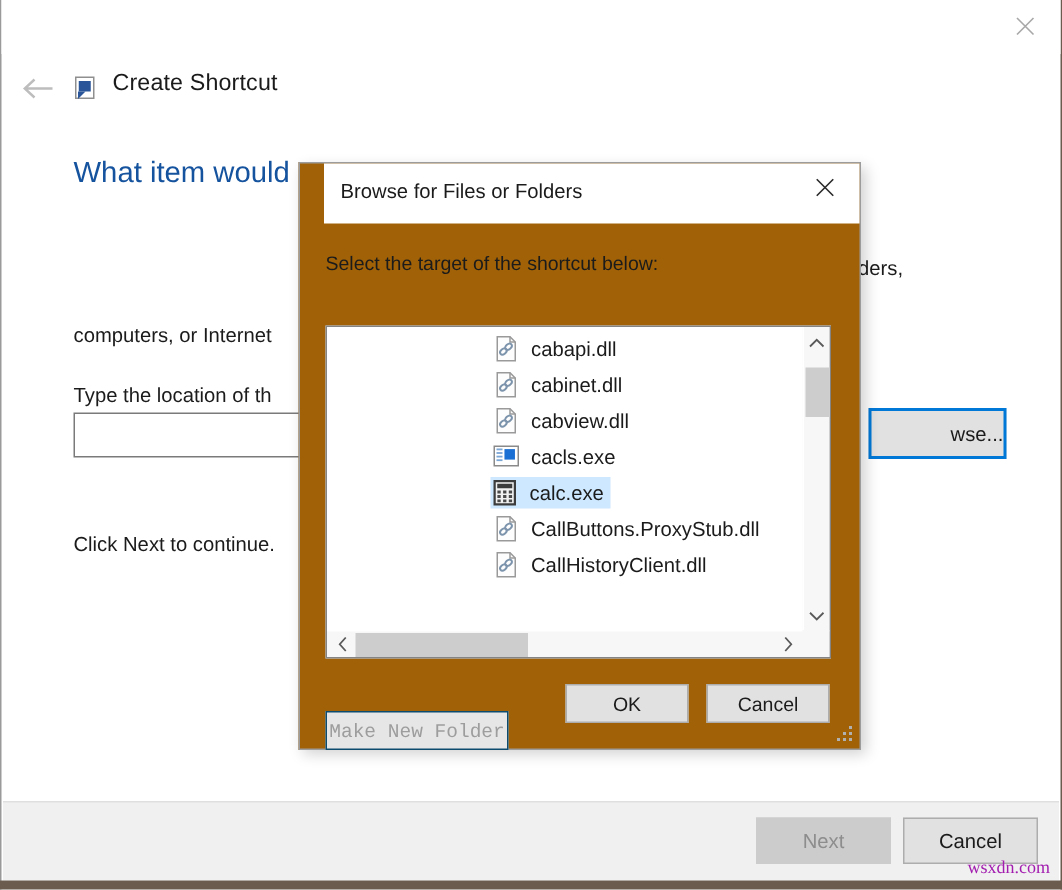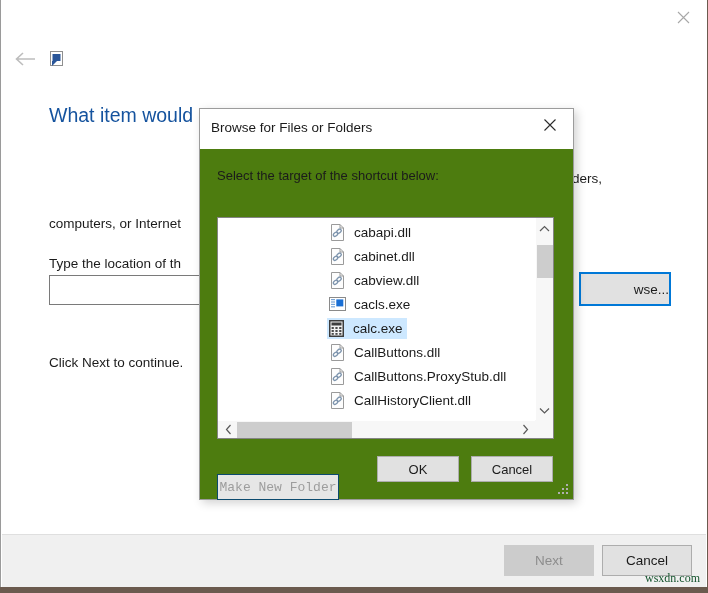--- a/index.html
+++ b/index.html
@@ -138,33 +138,34 @@
   #bottom-strip {
     position: absolute;
     left: 0; bottom: 0;
     width: 708px; height: 6px;
     background: #6b5a4e;
   }
   #watermark {
     position: absolute;
     right: 8px; bottom: 7px;
     font-size: 12px;
-    color: #14532d;
+    color: #a21caf;
     font-family: "Liberation Serif", serif;
   }
 
   
   #browse-dialog {
     position: absolute;
     left: 199px; top: 108px;
     width: 375px; height: 392px;
-    background: #4d7c0f;
+    background: #a16207;
     border: 1px solid #9c9c9c;
     box-sizing: border-box;
     box-shadow: 3px 3px 9px rgba(0,0,0,0.18);
+    padding-left: 16px;
   }
   #browse-titlebar {
     position: relative;
     height: 40px;
     background: #ffffff;
   }
   #browse-title {
     position: absolute;
     left: 11px; top: 11px;
     font-size: 13.5px;
@@ -341,20 +342,21 @@
     </svg>
   </div>
 
   <div id="wizard-header-icon">
     <svg width="17" height="17" viewBox="0 0 17 17" aria-hidden="true">
       <rect x="2.5" y="1.5" width="12" height="14" fill="#ffffff" stroke="#8f8f8f" stroke-width="1"></rect>
       <rect x="4.5" y="4" width="8" height="7" fill="#2a5699"></rect>
       <path d="M4 16 L4 11 L9 11 Z" fill="#2a5699"></path>
     </svg>
   </div>
+  <div id="wizard-header-title">Create Shortcut</div>
 
   <div id="wizard-heading">What item would</div>
 
   <div class="wizard-para" id="wizard-para-2">computers, or Internet</div>
   <div class="wizard-para" id="wizard-label-location">Type the location of th</div>
 
   <div id="wizard-location-input"></div>
 
   <div id="wizard-browse-button">
     <span>wse...</span>
@@ -467,33 +469,20 @@
           <div class="file-row">
             <span class="sel-wrap">
               <span class="file-icon"><svg width="19" height="19" viewBox="0 0 19 19">
                   <path d="M3.5 1.5 H12 L15.5 5 V17.5 H3.5 Z" fill="#fdfdfd" stroke="#9a9a9a" stroke-width="1"></path>
                   <path d="M12 1.5 V5 H15.5" fill="none" stroke="#9a9a9a" stroke-width="1"></path>
                   <g stroke="#7d94ad" stroke-width="1.3" fill="none">
                     <ellipse cx="7.6" cy="11.3" rx="2.5" ry="1.7" transform="rotate(-40 7.6 11.3)"></ellipse>
                     <ellipse cx="11" cy="8.2" rx="2.5" ry="1.7" transform="rotate(-40 11 8.2)"></ellipse>
                   </g>
                 </svg></span>
-              <span class="file-label">CallButtons.dll</span>
-            </span>
-          </div>
-          <div class="file-row">
-            <span class="sel-wrap">
-              <span class="file-icon"><svg width="19" height="19" viewBox="0 0 19 19">
-                  <path d="M3.5 1.5 H12 L15.5 5 V17.5 H3.5 Z" fill="#fdfdfd" stroke="#9a9a9a" stroke-width="1"></path>
-                  <path d="M12 1.5 V5 H15.5" fill="none" stroke="#9a9a9a" stroke-width="1"></path>
-                  <g stroke="#7d94ad" stroke-width="1.3" fill="none">
-                    <ellipse cx="7.6" cy="11.3" rx="2.5" ry="1.7" transform="rotate(-40 7.6 11.3)"></ellipse>
-                    <ellipse cx="11" cy="8.2" rx="2.5" ry="1.7" transform="rotate(-40 11 8.2)"></ellipse>
-                  </g>
-                </svg></span>
               <span class="file-label">CallButtons.ProxyStub.dll</span>
             </span>
           </div>
           <div class="file-row">
             <span class="sel-wrap">
               <span class="file-icon"><svg width="19" height="19" viewBox="0 0 19 19">
                   <path d="M3.5 1.5 H12 L15.5 5 V17.5 H3.5 Z" fill="#fdfdfd" stroke="#9a9a9a" stroke-width="1"></path>
                   <path d="M12 1.5 V5 H15.5" fill="none" stroke="#9a9a9a" stroke-width="1"></path>
                   <g stroke="#7d94ad" stroke-width="1.3" fill="none">
                     <ellipse cx="7.6" cy="11.3" rx="2.5" ry="1.7" transform="rotate(-40 7.6 11.3)"></ellipse>

